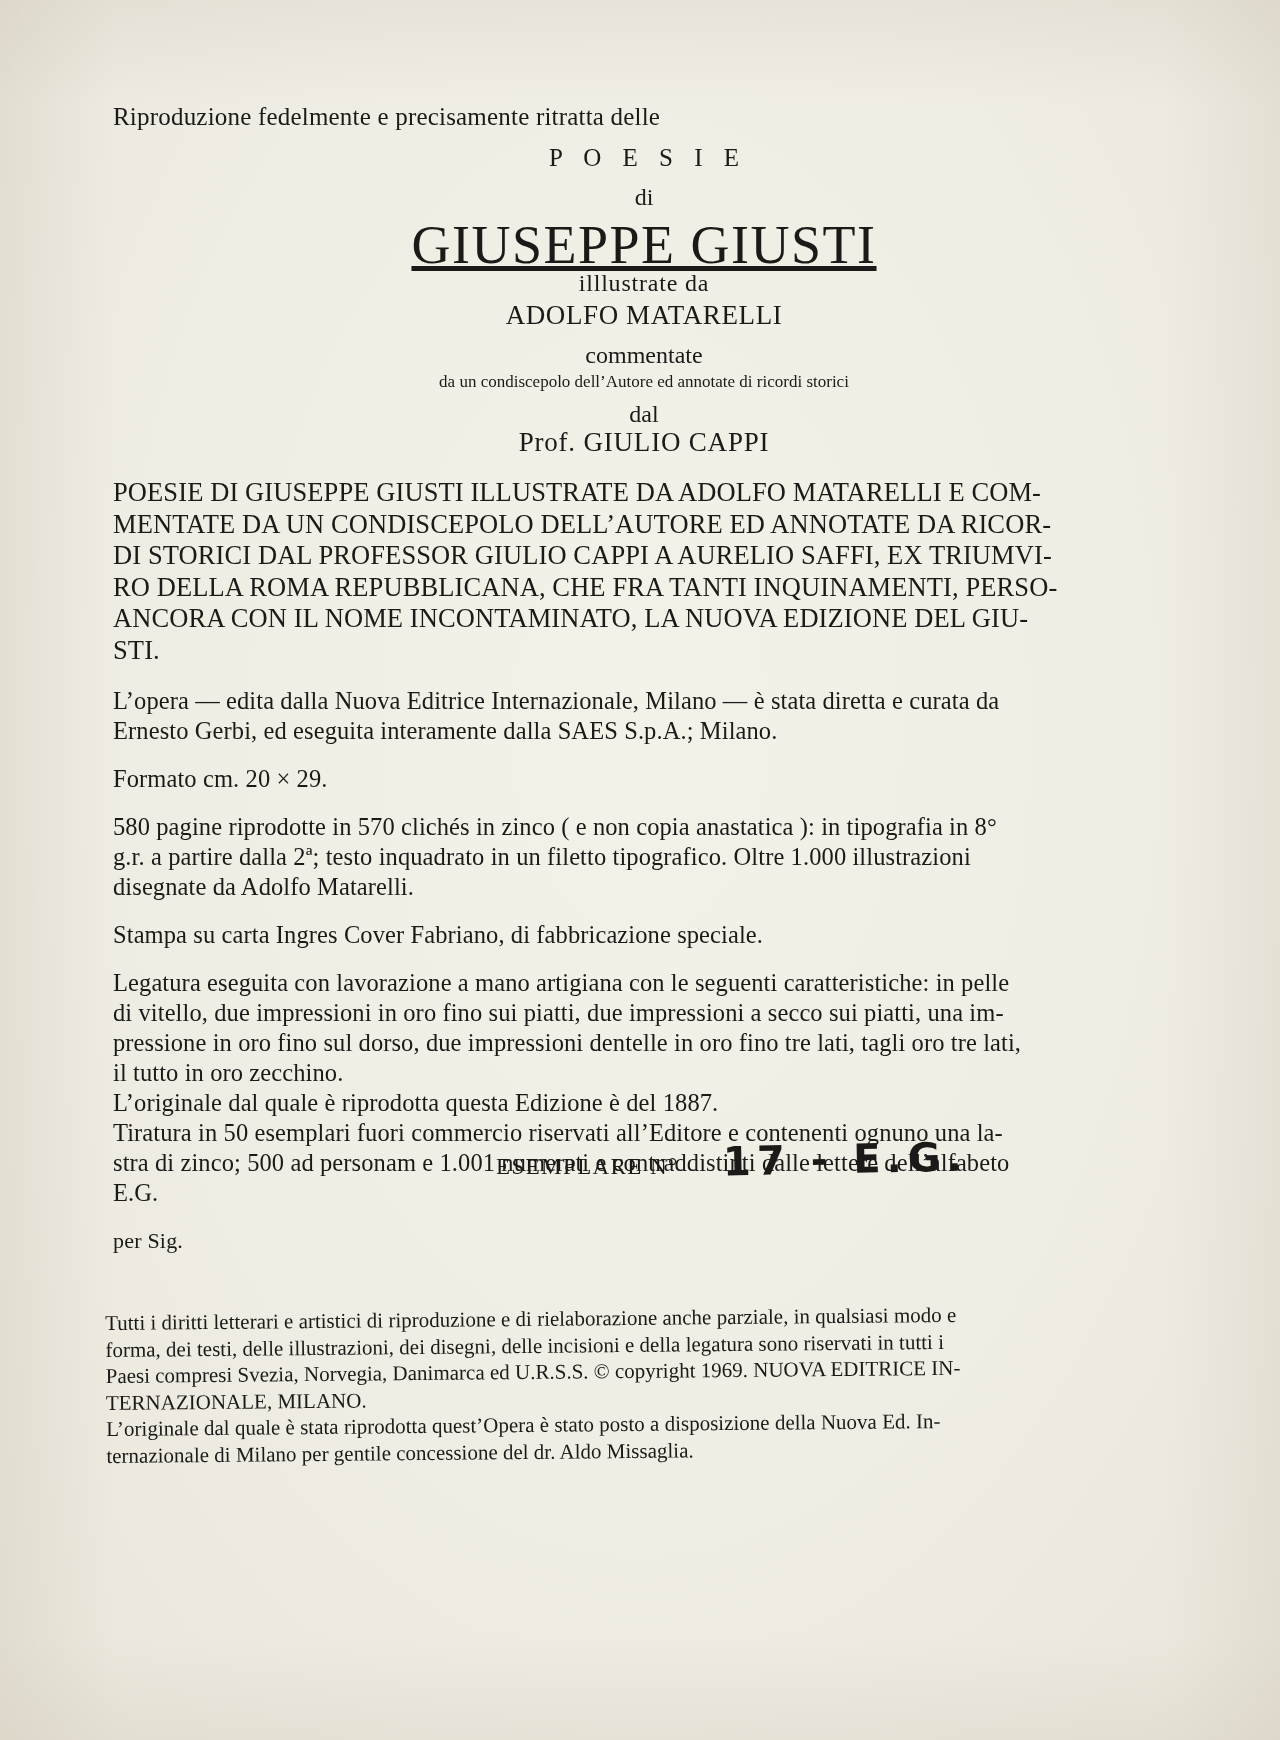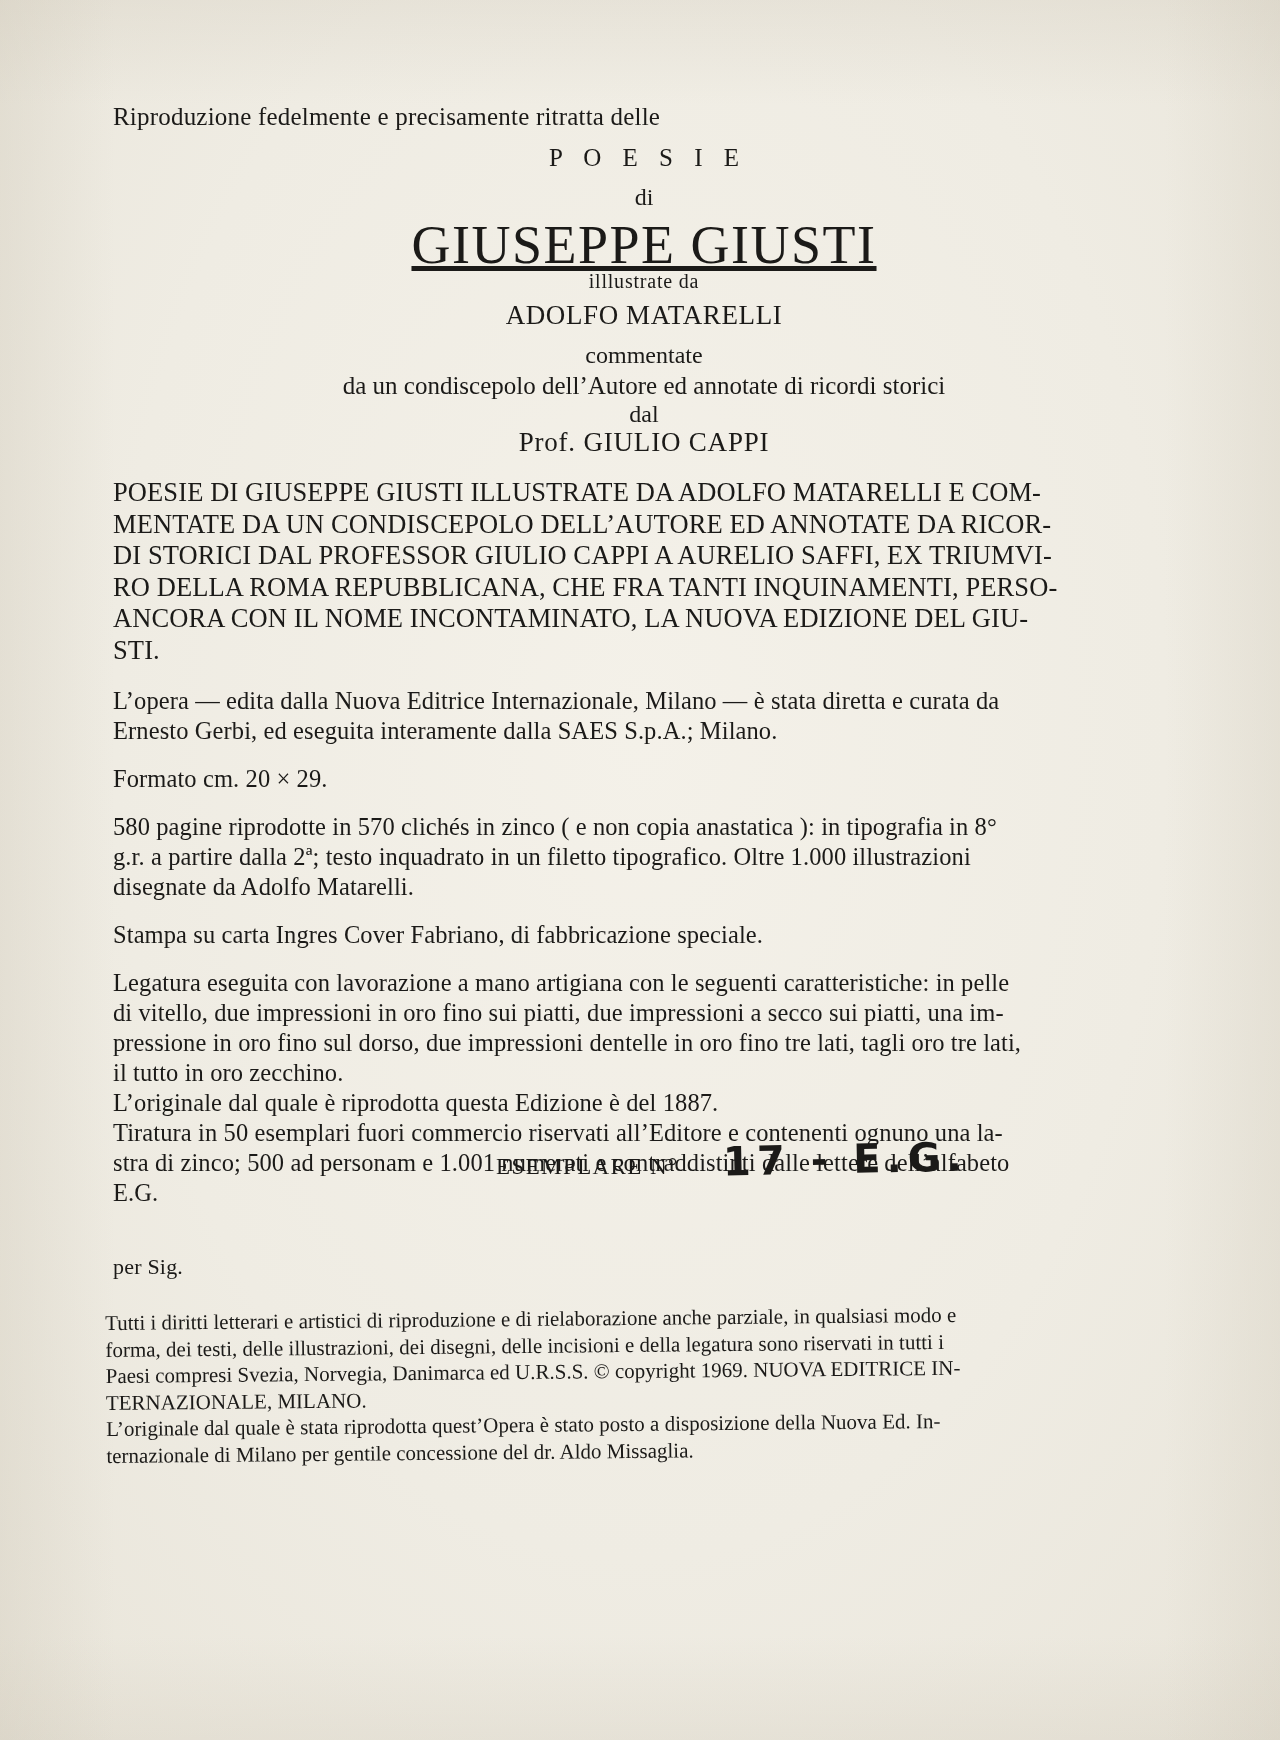--- a/index.html
+++ b/index.html
@@ -59,35 +59,35 @@
   }
   .t-bigname {
     top: 214px;
     font-size: 54px;
     letter-spacing: 1.5px;
     font-weight: 400;
     text-decoration: underline;
   }
   .t-illustrate {
     top: 270px;
-    font-size: 20px;
+    font-size: 24px;
     letter-spacing: .8px;
   }
   .t-matarelli {
     top: 300px;
     font-size: 27px;
     letter-spacing: .6px;
   }
   .t-commentate {
     top: 342px;
     font-size: 24px;
   }
   .t-condiscepolo {
     top: 372px;
-    font-size: 25px;
+    font-size: 17px;
   }
   .t-dal {
     top: 401px;
     font-size: 24px;
   }
   .t-cappi {
     top: 427px;
     font-size: 27px;
     letter-spacing: .8px;
   }
@@ -143,21 +143,21 @@
     font-family: "DejaVu Sans", sans-serif;
     font-weight: 700;
     letter-spacing: 6px;
     transform: rotate(-1.2deg);
   }
 
   
   .per-sig {
     position: absolute;
     left: 0;
-    top: 1254px;
+    top: 1228px;
     font-size: 22px;
     letter-spacing: .2px;
   }
 
   
   .footer {
     position: absolute;
     left: -8px;
     top: 1310px;
     width: 1080px;

